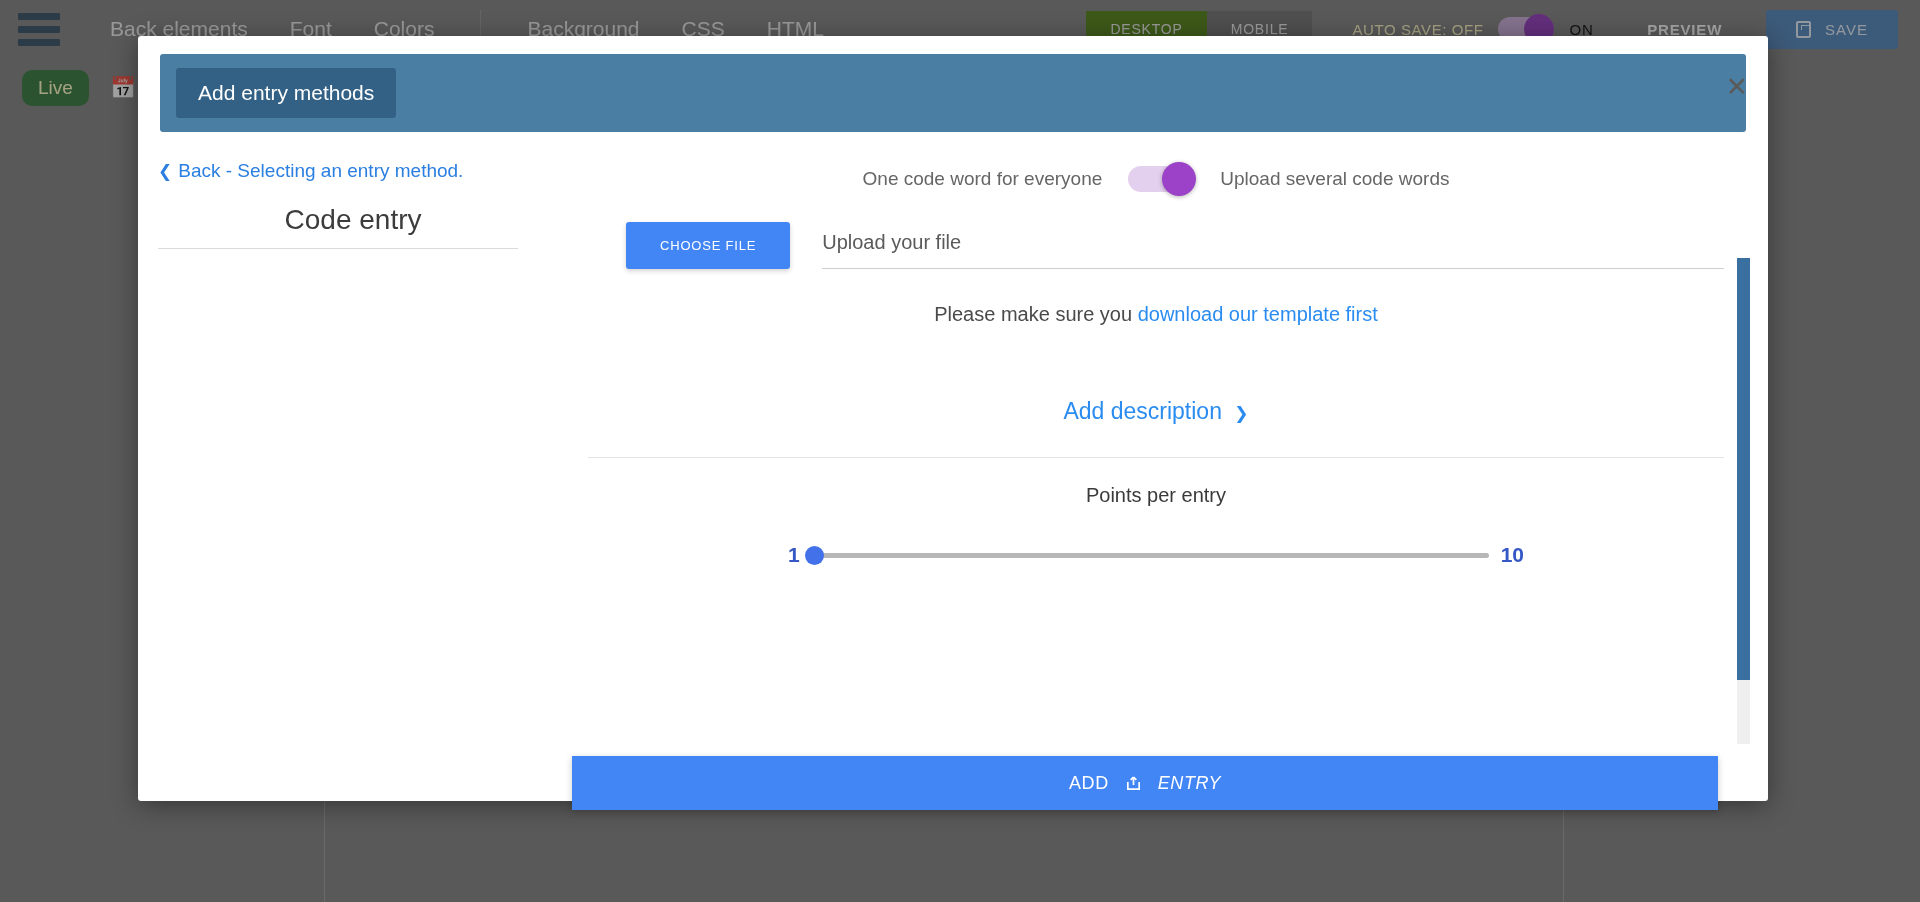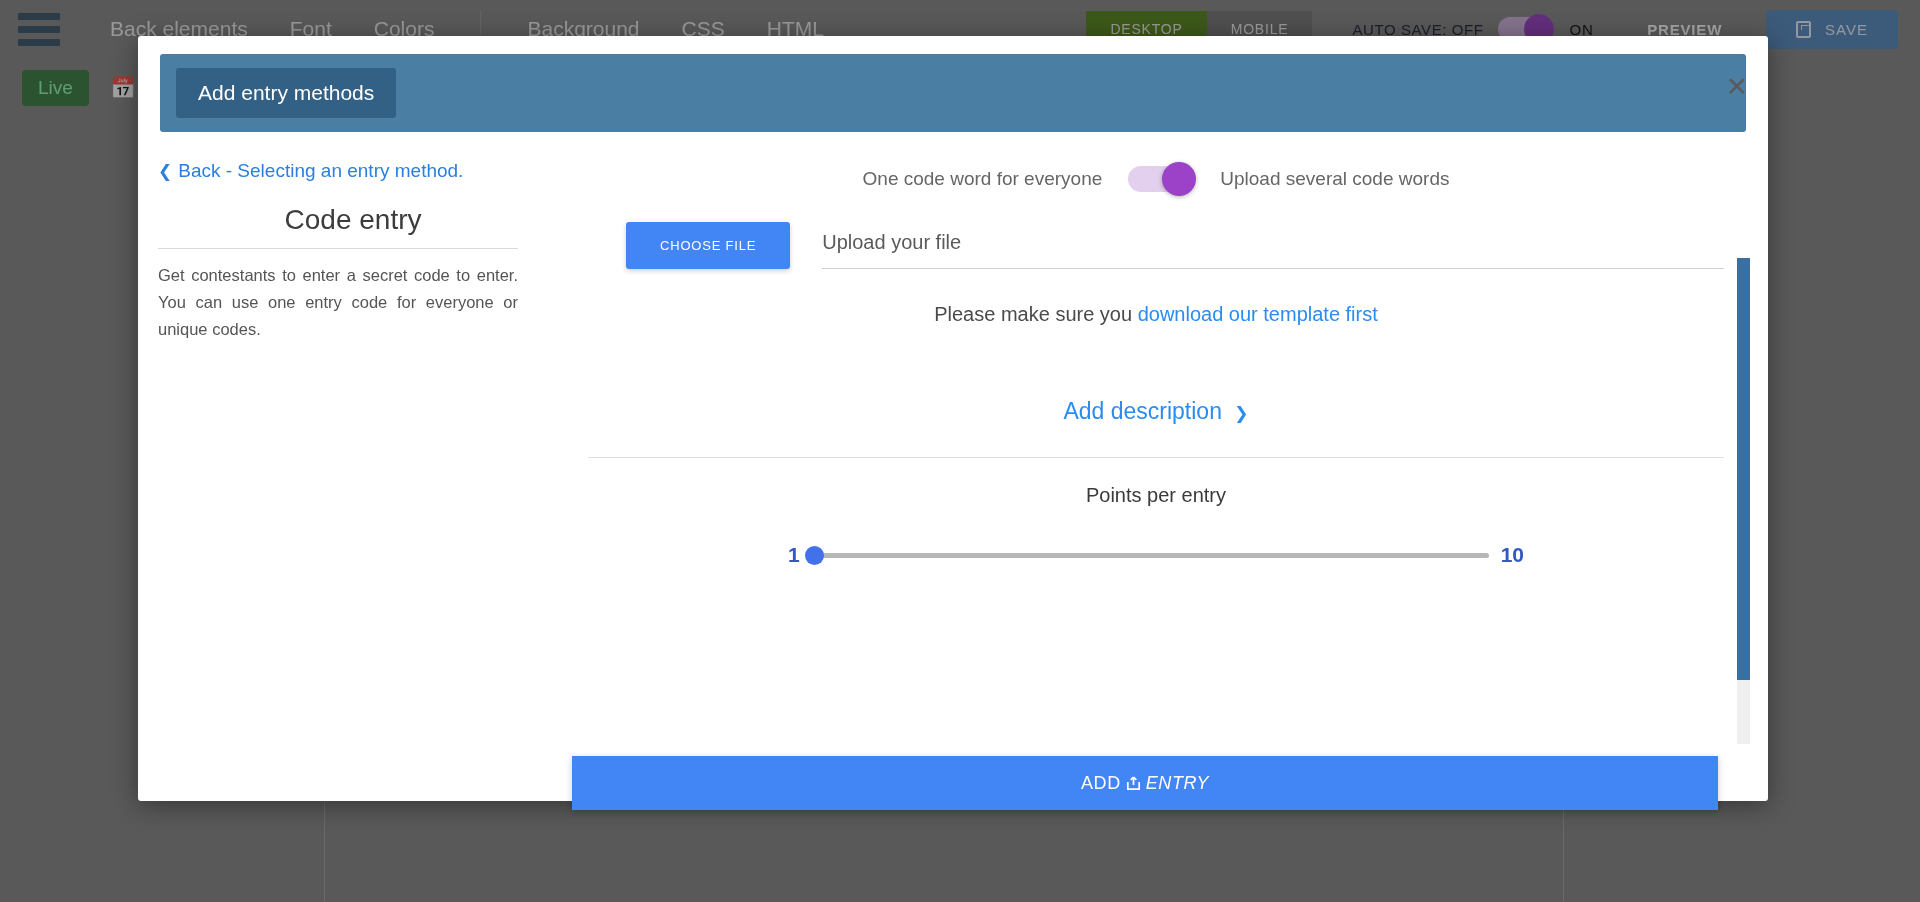--- a/index.html
+++ b/index.html
@@ -32,21 +32,21 @@
   .nav-sep { width: 1px; height: 38px; background: #909090; margin: 0 4px; }
   .app-right {
     margin-left: auto; display: flex; align-items: center; height: 100%;
   }
   .seg {
     font-size: 14px; letter-spacing: .8px; color: #ededed;
     padding: 10px 24px;
   }
   .seg.active { background: #4d7c0f; }
   .seg.inactive { background: #6b6b6b; }
-  .autosave-label { font-size: 15px; letter-spacing: .6px; color: #0f172a; margin-left: 40px; }
+  .autosave-label { font-size: 15px; letter-spacing: .6px; color: #fef9c3; margin-left: 40px; }
   .purple-toggle {
     margin-left: 14px; width: 56px; height: 24px;
     border-radius: 12px; background: #c9a9d8; position: relative;
   }
   .purple-toggle::after {
     content: ""; position: absolute; right: 0; top: -3px;
     width: 30px; height: 30px; border-radius: 50%; background: #8e35b8;
   }
   .on-label { font-size: 15px; color: #000000; margin-left: 16px; letter-spacing: .6px; }
   .preview-label { font-size: 15px; color: #ffffff; margin-left: 54px; letter-spacing: .8px; font-weight: bold; }
@@ -64,22 +64,22 @@
   .save-icon::after {
     content:""; position:absolute; left:3px; top:2px; width:7px; height:4px;
     border:1.5px solid #dfe8f2; border-bottom:none;
   }
 
   .app-toolbar {
     position: absolute; top: 58px; left: 0; right: 0; height: 60px;
     background: #7d7d7d; display: flex; align-items: center;
   }
   .live-badge {
-    margin-left: 22px; background: #2d7334; color: #86efac;
-    padding: 7px 16px; font-size: 19px; border-radius: 4px;
+    margin-left: 22px; background: #2d7334; color: #fef9c3;
+    padding: 7px 16px; font-size: 19px; border-radius: 10px;
   }
   .tb-icon { margin-left: 22px; font-size: 21px; color: #1c1c1c; }
 
   .canvas {
     position: absolute; top: 118px; left: 0; right: 0; bottom: 0;
     background: #7d7d7d;
   }
   .page-sheet {
     position: absolute; left: 324px; top: 0; width: 1240px; bottom: 0;
     background: #7d7d7d; border-left: 1px solid #9a9a9a; border-right: 1px solid #9a9a9a;
@@ -208,21 +208,21 @@
     width: 13px; height: 486px; background: #efefef;
   }
   .modal-scroll-thumb {
     width: 13px; height: 422px; background: #3a70a0;
   }
 
   
   .add-entry-btn {
     position: absolute; left: 572px; bottom: 92px; width: 1146px; height: 54px;
     background: #4285f4; color: #fff;
-    display: flex; align-items: center; justify-content: center; gap: 4px;
+    display: flex; align-items: center; justify-content: center; gap: 16px;
     font-size: 18px; letter-spacing: .6px; cursor: pointer;
     box-shadow: 0 2px 7px rgba(0,0,0,.2);
   }
   .add-entry-btn .it { font-style: italic; }
   .share-icon { display: inline-block; width: 17px; height: 17px; }
 </style>
 </head>
 <body>
 
 <div id="app-backdrop">
@@ -285,21 +285,20 @@
 
   <div class="modal-body">
 
     <div class="left-col">
       <div class="back-link">
         <span class="chev-left">❮</span>
         <span>Back - Selecting an entry method.</span>
       </div>
       <h2 class="left-title">Code entry</h2>
       <div class="left-rule"></div>
-      <p class="left-desc">Get contestants to enter a secret code to enter. You can use one entry code for everyone or unique codes.</p>
     </div>
 
     <div class="right-col">
 
       <div class="toggle-row">
         <span class="toggle-txt">One code word for everyone</span>
         <span class="wide-toggle"></span>
         <span class="toggle-txt">Upload several code words</span>
       </div>
 

